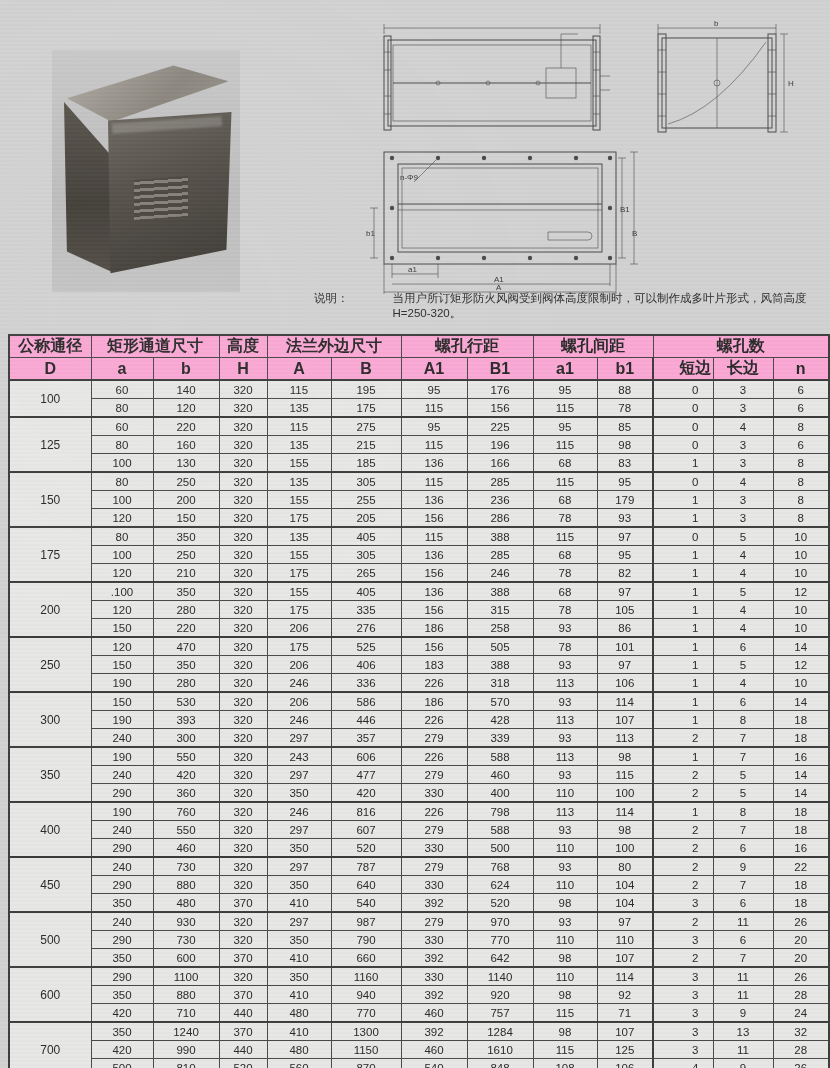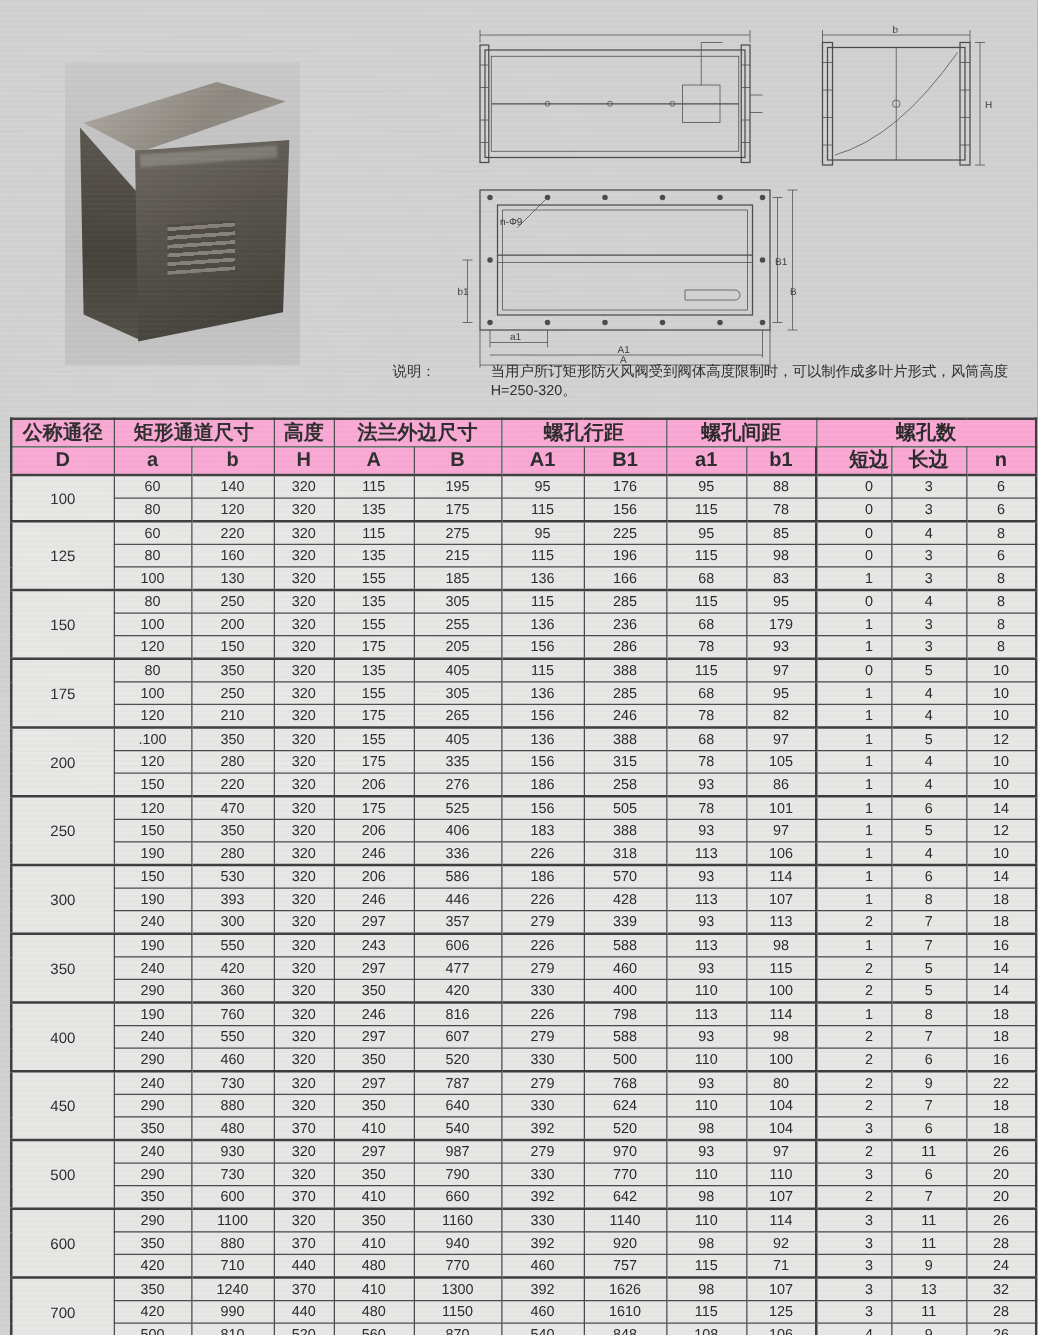--- a/index.html
+++ b/index.html
@@ -724,21 +724,21 @@
             <td>24</td>
           </tr>
           <tr class="grp">
             <td rowspan="3" class="dcol">700</td>
             <td>350</td>
             <td>1240</td>
             <td>370</td>
             <td>410</td>
             <td>1300</td>
             <td>392</td>
-            <td>1626</td>
+            <td>1284</td>
             <td>98</td>
             <td>107</td>
             <td class="hsep">3</td>
             <td>13</td>
             <td>32</td>
           </tr>
           <tr>
             <td>420</td>
             <td>990</td>
             <td>440</td>

